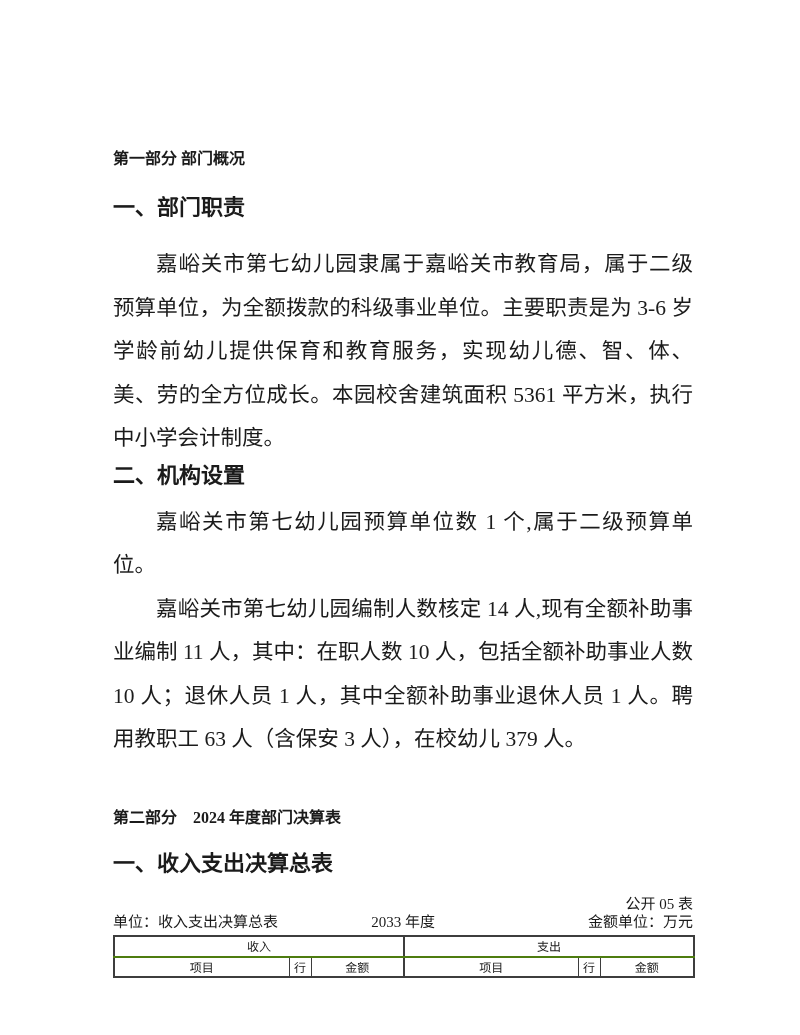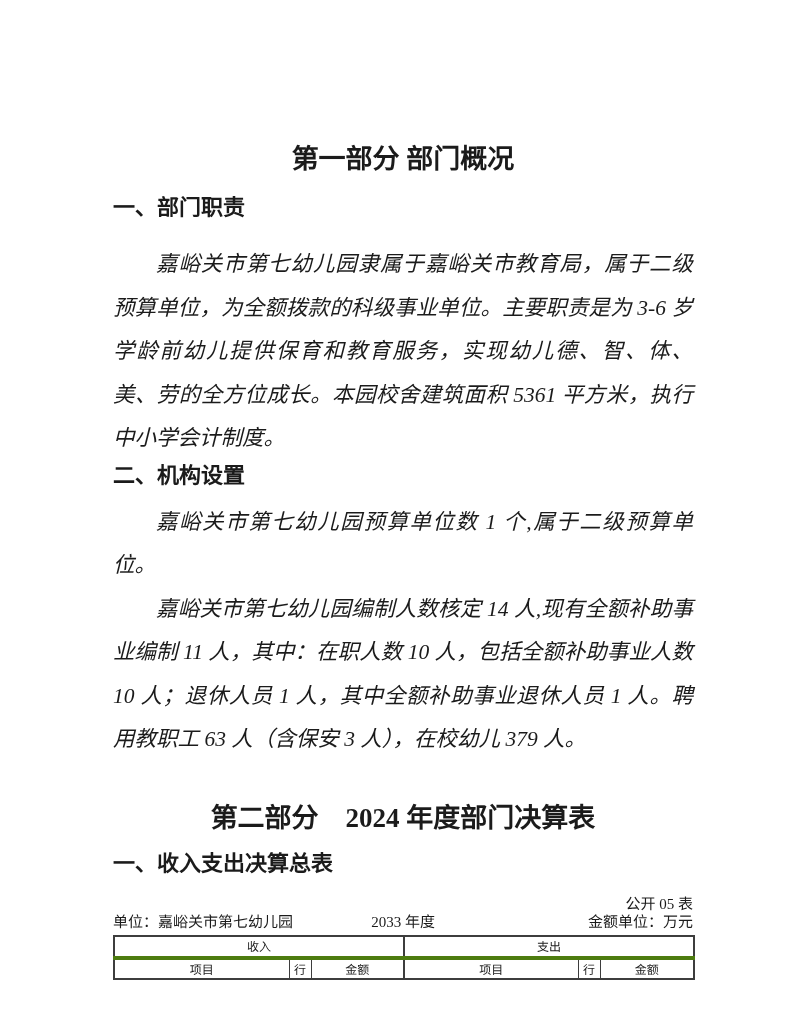--- a/index.html
+++ b/index.html
@@ -13,44 +13,43 @@
     font-family: "Liberation Serif", "DejaVu Serif", serif;
   }
   .content {
     position: absolute;
     left: 113px;
     top: 0;
     width: 580px;
   }
   h1.part-title {
     margin: 143px 0 0 0;
-    font-size: 27px;
+    font-size: 16px;
     line-height: 32px;
     font-weight: bold;
-    text-align: center;
+    text-align: left;
     font-family: "Liberation Serif", "DejaVu Serif", serif;
   }
   h1.part-title.part2 { margin-top: 40px; }
   h2.sec {
     margin: 18px 0 0 0;
     font-size: 22px;
     line-height: 30px;
     font-weight: bold;
     font-family: "Liberation Sans", "DejaVu Sans", sans-serif;
   }
   h2.sec.tight { margin-top: 0; }
   h2.sec.mid { margin-top: 15px; }
   p.body-para {
     margin: 20px 0 0 0;
     font-size: 21.5px;
     line-height: 43.5px;
     text-indent: 2em;
     text-align: justify;
     word-break: break-all;
-    font-style: italic;
   }
   p.body-para.gap-s { margin-top: 10px; }
   p.body-para.no-gap { margin-top: 0; }
   .table-note {
     margin-top: 16px;
     font-size: 15px;
     line-height: 18px;
     text-align: right;
   }
   .meta-row {
@@ -70,21 +69,21 @@
     border: 2px solid #3d3d3d;
     font-size: 12px;
   }
   table.decl td {
     border: 1px solid #3d3d3d;
     text-align: center;
     vertical-align: middle;
     padding: 0;
     overflow: hidden;
   }
-  table.decl tr.group-row td { height: 19px; border-bottom: 4px solid #4d7c0f; }
+  table.decl tr.group-row td { height: 19px; border-bottom: 2px solid #4d7c0f; }
   table.decl tr.col-row td { height: 16px; }
   table.decl td.mid-divider { border-left: 2px solid #3d3d3d; border-radius: 6px; }
 </style>
 </head>
 <body>
 
 <div class="content">
 
   <h1 class="part-title">第一部分 部门概况</h1>
 
@@ -98,21 +97,21 @@
 
   <p class="body-para no-gap">嘉峪关市第七幼儿园编制人数核定 14 人,现有全额补助事业编制 11 人，其中：在职人数 10 人，包括全额补助事业人数 10 人；退休人员 1 人，其中全额补助事业退休人员 1 人。聘用教职工 63 人（含保安 3 人），在校幼儿 379 人。</p>
 
   <h1 class="part-title part2">第二部分　2024 年度部门决算表</h1>
 
   <h2 class="sec mid">一、收入支出决算总表</h2>
 
   <div class="table-note">公开 05 表</div>
 
   <div class="meta-row">
-    <span class="meta-left">单位：嘉峪关市第七幼儿园</span>
+    <span class="meta-left">单位：收入支出决算总表</span>
     <span class="meta-center">2033 年度</span>
     <span class="meta-right">金额单位：万元</span>
   </div>
 
   <table class="decl">
     <colgroup>
       <col style="width:175px">
       <col style="width:22px">
       <col style="width:93px">
       <col style="width:174px">

